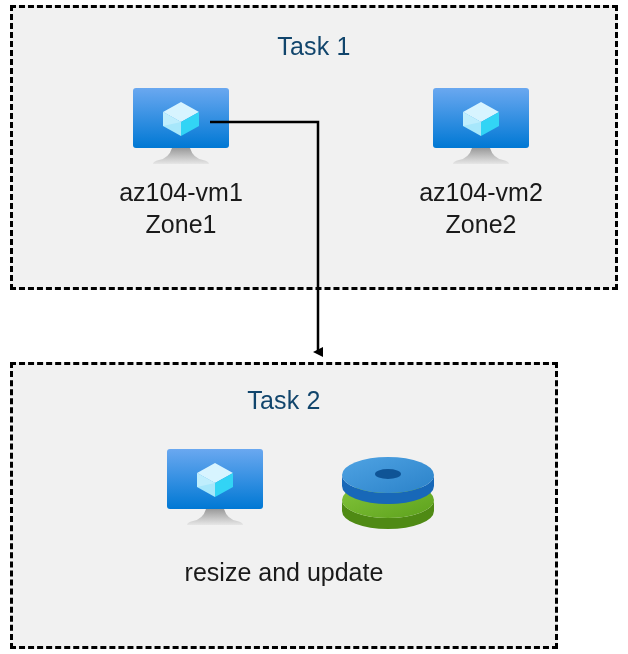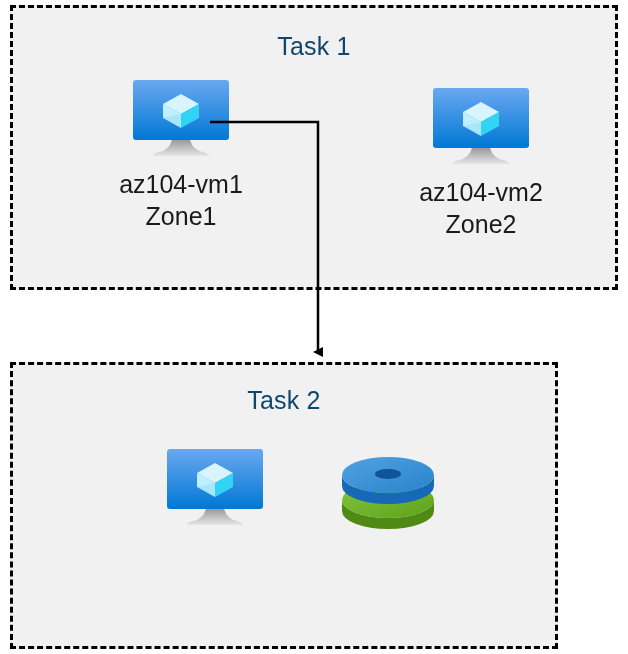--- a/index.html
+++ b/index.html
@@ -63,21 +63,21 @@
     text-align: center;
   }
   .node-label {
     font-size: 25px;
     color: #1a1a1a;
     line-height: 1.28;
     white-space: pre-line;
     margin-top: 6px;
   }
 
-  #node-vm1 { left: 58px; top: 70px; width: 220px; }
+  #node-vm1 { left: 58px; top: 78px; width: 220px; }
   #node-vm2 { left: 358px; top: 78px; width: 220px; }
 
   
   .vm-icon {
     display: block;
     margin: 0 auto;
   }
 
   
   #task2-icons {
@@ -228,20 +228,21 @@
           <ellipse cx="50" cy="50" rx="46" ry="18" fill="url(#dskG)"></ellipse>
           <ellipse cx="50" cy="49" rx="13" ry="5" fill="#4f8a14"></ellipse>
 
           <path d="M4 25 a46 18 0 0 0 92 0 v11 a46 18 0 0 1 -92 0 z" fill="#1868b8"></path>
           <ellipse cx="50" cy="25" rx="46" ry="18" fill="url(#dskB)"></ellipse>
           <ellipse cx="50" cy="24" rx="13" ry="5" fill="#0f5496"></ellipse>
         </svg>
       </span>
     </div>
 
+    <div id="task2-caption">resize and update</div>
   </div>
 
   <svg id="connector" aria-hidden="true">
     <defs>
       <marker id="arrowhead" markerWidth="10" markerHeight="10" refX="5" refY="5" orient="auto" markerUnits="userSpaceOnUse">
         <path d="M0,0 L10,0 L5,10 z" fill="#000000"></path>
       </marker>
     </defs>
     <polyline points="210,122 318,122 318,352" fill="none" stroke="#000000" stroke-width="2.5" marker-end="url(#arrowhead)"></polyline>
   </svg>

